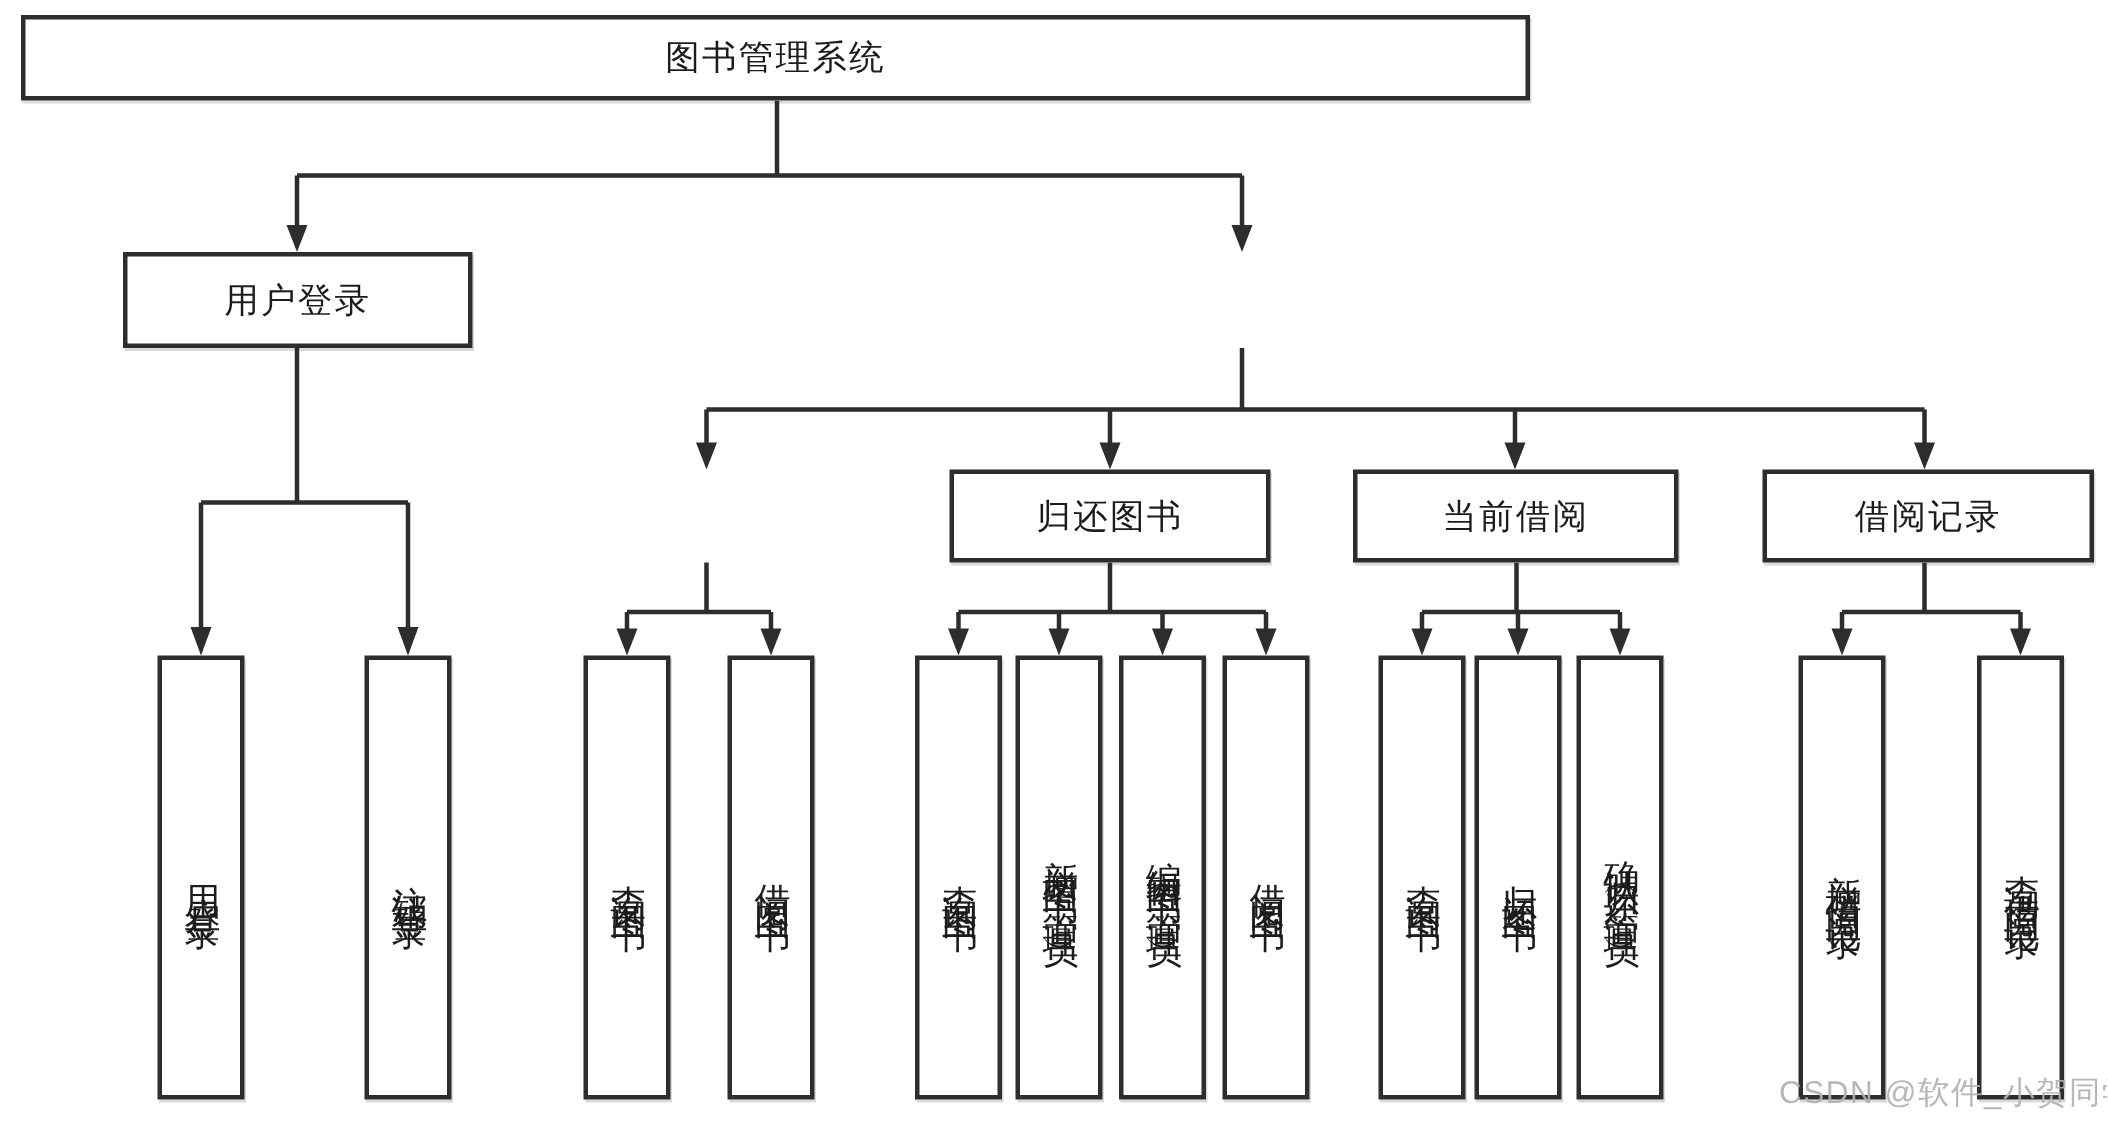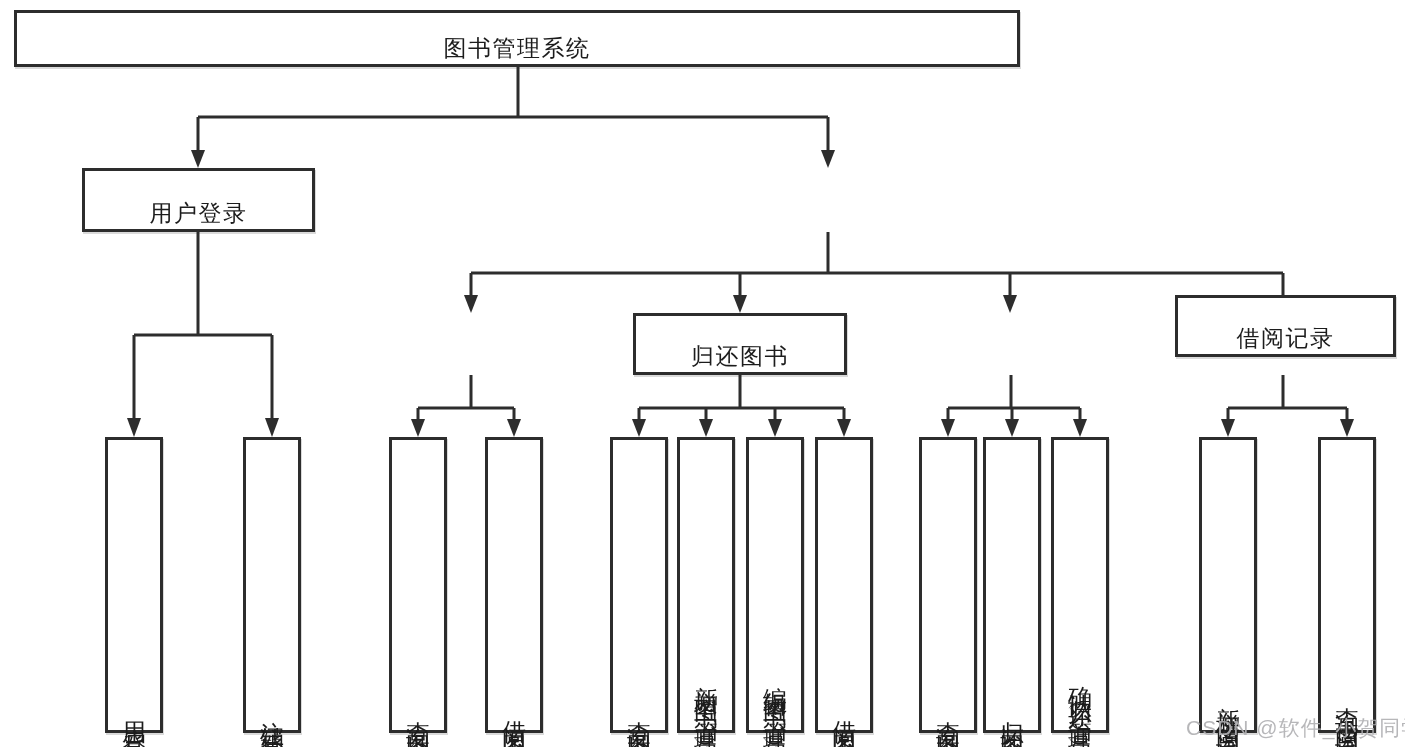--- a/index.html
+++ b/index.html
@@ -9,21 +9,21 @@
     background:var(--background,#ffffff);
     font-family:"Liberation Sans", sans-serif;
     overflow:hidden;
   }
   .connectors { position:absolute; left:0; top:0; width:1405px; height:747px; z-index:1; }
   .connectors path { stroke:var(--line,#2d2d2d); stroke-width:3; fill:none; }
   .connectors polygon { fill:var(--line,#2d2d2d); stroke:none; }
   .box {
     position:absolute; box-sizing:border-box; z-index:2;
     background:#ffffff; border:3px solid var(--line,#2d2d2d);
-    display:flex; align-items:flex-end; justify-content:center;
+    display:flex; align-items:center; justify-content:center;
     color:var(--text,#1c1c1c);
     box-shadow:1px 2px 0 rgba(50,50,50,0.18);
   }
   .hbox .lbl { font-size:23px; letter-spacing:1.5px; white-space:nowrap; }
   .vbox .lbl {
     writing-mode:vertical-rl; text-orientation:mixed;
     font-size:24px; letter-spacing:7px; line-height:1;
     white-space:nowrap;
   }
   .watermark {
@@ -84,21 +84,24 @@
     <span class="lbl">图书管理系统</span>
   </div>
 
   <div class="box hbox" style="left:82px;top:168px;width:233px;height:64px">
     <span class="lbl">用户登录</span>
   </div>
 
   <div class="box hbox" style="left:633px;top:313px;width:214px;height:62px">
     <span class="lbl">归还图书</span>
   </div>
-  <div class="box hbox" style="left:1175px;top:295px;width:221px;height:62px">
+  <div class="box hbox" style="left:902px;top:313px;width:217px;height:62px">
+    <span class="lbl">当前借阅</span>
+  </div>
+  <div class="box hbox" style="left:1175px;top:313px;width:221px;height:62px">
     <span class="lbl">借阅记录</span>
   </div>
 
   <div class="box vbox" style="left:105px;top:437px;width:58px;height:296px">
     <span class="lbl">用户登录</span>
   </div>
   <div class="box vbox" style="left:243px;top:437px;width:58px;height:296px">
     <span class="lbl">注销登录</span>
   </div>
 

